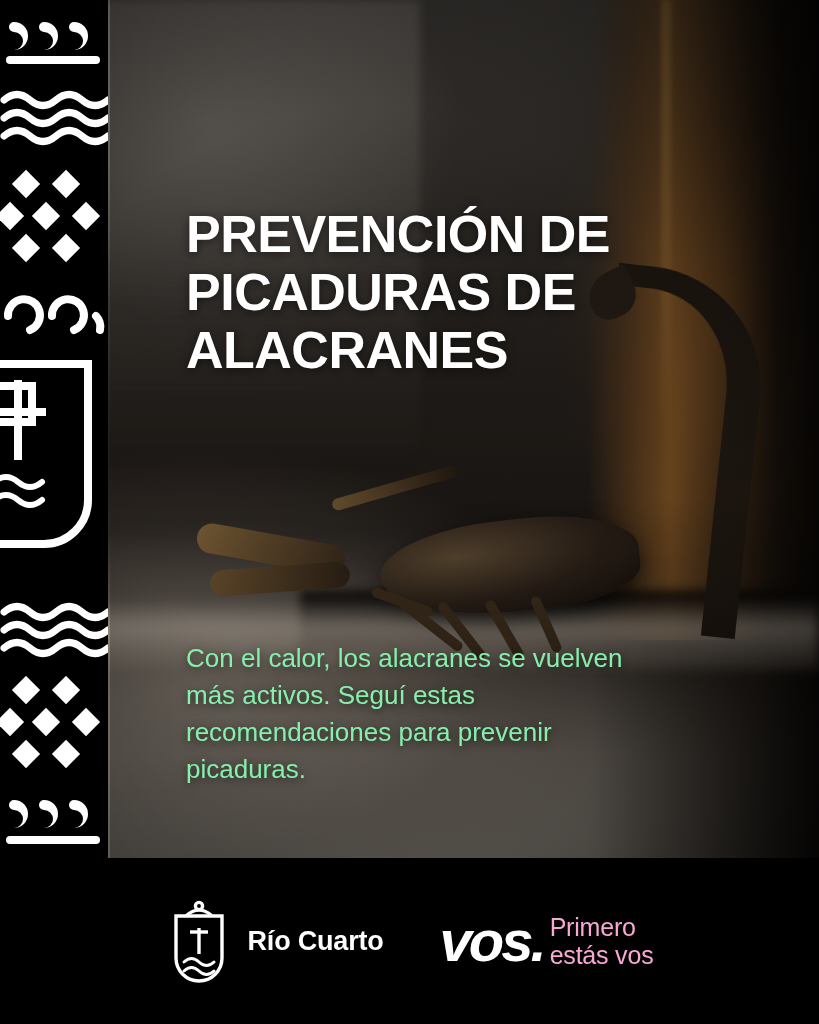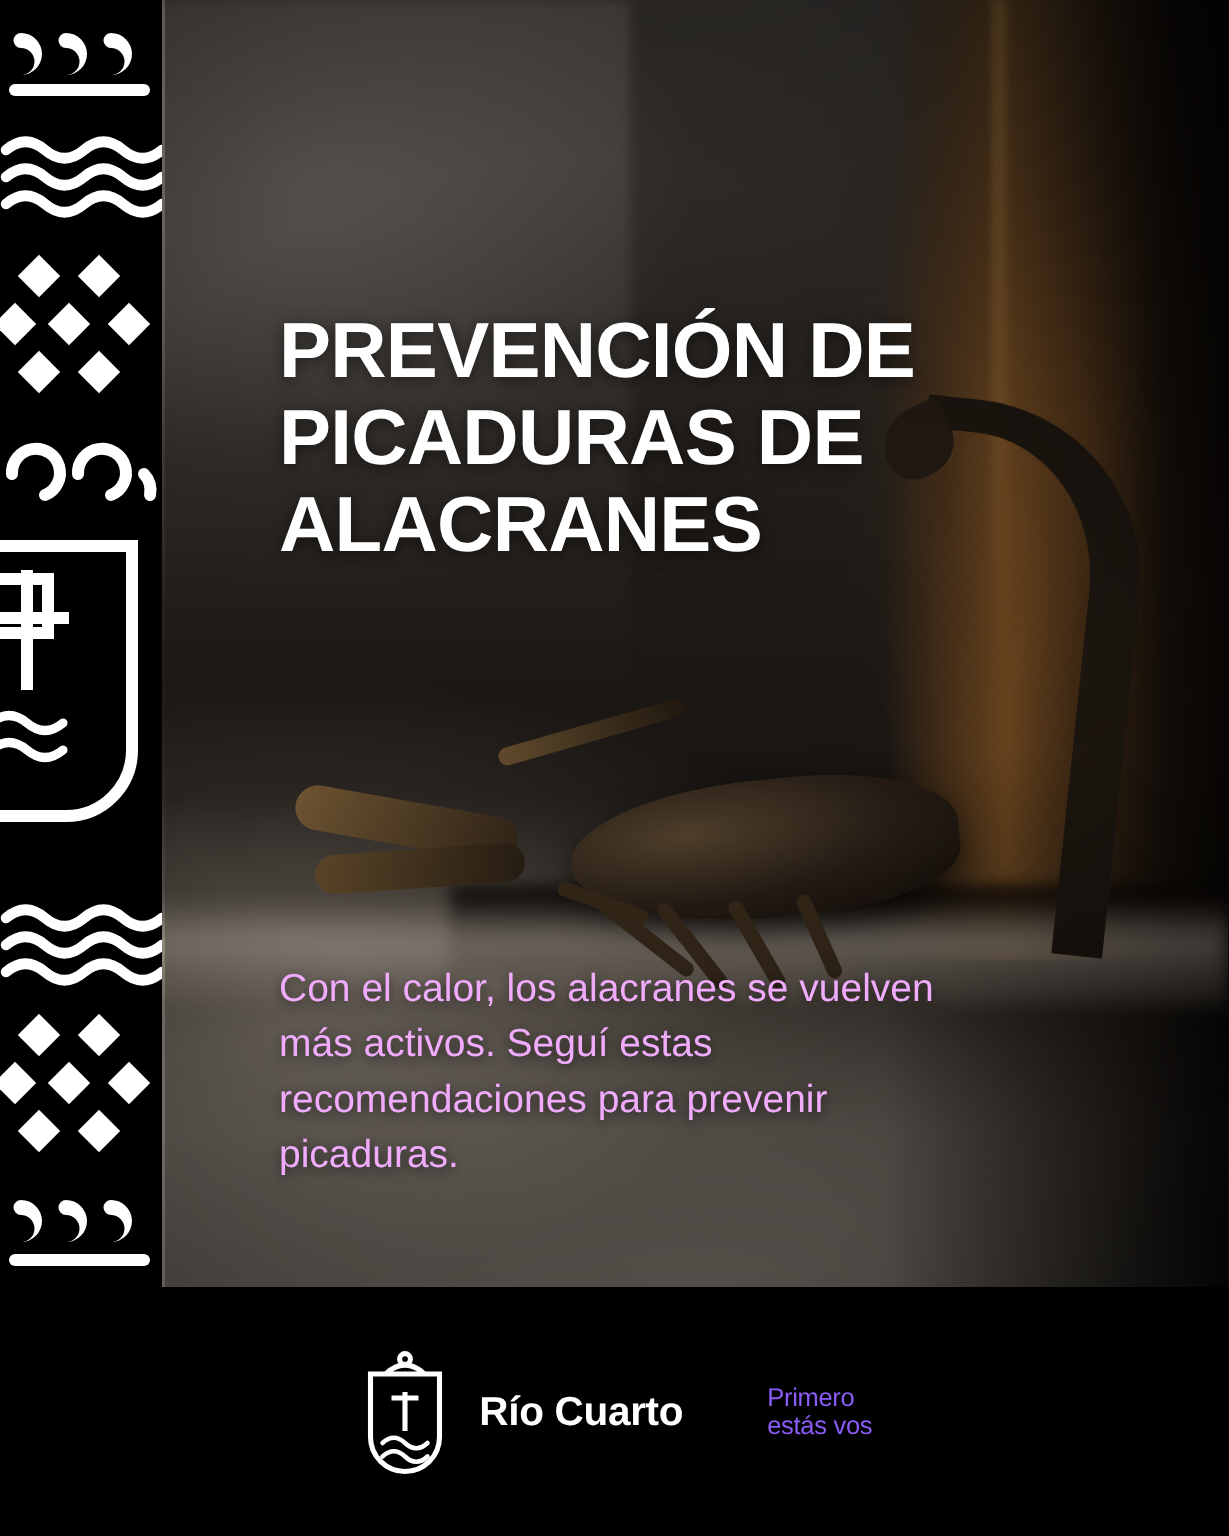--- a/index.html
+++ b/index.html
@@ -180,21 +180,21 @@
     font-weight: bold;
     letter-spacing: -0.5px;
     text-shadow: 0 2px 10px rgba(0,0,0,0.55);
     margin: 0;
   }
   .subcopy {
     position: absolute;
     left: 186px;
     top: 640px;
     width: 470px;
-    color: #f0abfc;
+    color: #86efac;
     font-size: 26px;
     line-height: 1.42;
     text-shadow: 0 2px 8px rgba(0,0,0,0.6);
     margin: 0;
   }
 
   
   .footer {
     position: absolute;
     left: 0; top: 858px;
@@ -224,22 +224,22 @@
   }
   .vos-mark {
     color: #fff;
     font-size: 58px;
     font-weight: bold;
     font-style: italic;
     letter-spacing: -3px;
     line-height: 1;
   }
   .vos-text {
-    color: #8b5cf6;
-    font-size: 17px;
+    color: #f9a8d4;
+    font-size: 25px;
     line-height: 1.14;
     letter-spacing: -0.2px;
   }
   .vos-text .l2 { font-weight: normal; }
 </style>
 </head>
 <body>
 
 <div class="poster">
 
@@ -369,20 +369,21 @@
           <path d="M18 64 q7.5 -7 15 0 t15 0"></path>
           <path d="M18 73 q7.5 -7 15 0 t15 0"></path>
         </g>
       </svg>
       <div class="brand-gov-text">
         <div>Río Cuarto</div>
       </div>
     </div>
 
     <div class="brand-vos">
+      <span class="vos-mark">vos.</span>
       <span class="vos-text">
         <span class="l1">Primero</span><br>
         <span class="l2">estás vos</span>
       </span>
     </div>
 
   </div>
 </div>
 
 </body></html>

